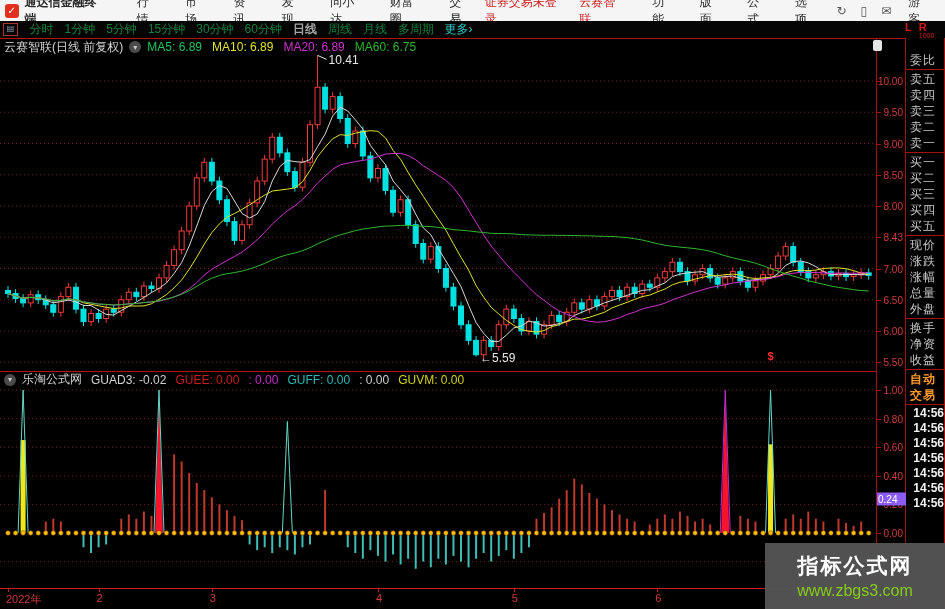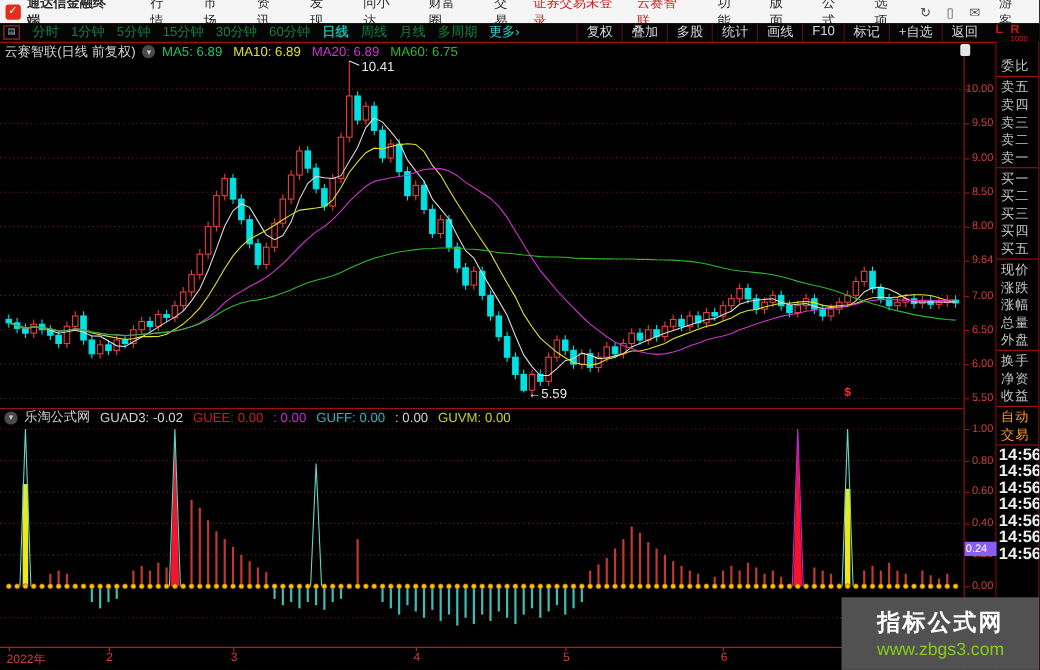--- a/index.html
+++ b/index.html
@@ -15,21 +15,21 @@
   .status-text{color:#cc1f1f;margin-right:14px;}
   .mb-right{margin-left:auto;display:flex;align-items:center;}
   .icon-btn{color:#555;padding:0 7px;font-size:12px;}
   .user{margin:0 14px 0 10px;color:#333;}
   
   .toolbar{position:absolute;left:0;top:21px;width:945px;height:17px;background:#050505;
            border-bottom:1px solid #b31212;display:flex;align-items:center;font-size:12px;}
   .tb-icon{width:13px;height:11px;border:1px solid #a33;margin:0 6px 0 3px;color:#9ab;
            font-size:8px;line-height:10px;text-align:center;}
   .tb-period{color:#15803d;padding:0 5.5px;}
-  .tb-period.active{color:#14b8a6;font-weight:bold;}
+  .tb-period.active{color:#a3a3a3;font-weight:bold;}
   .tb-more{color:#2fc9c9;padding:0 5px;}
   .tb-right{margin-left:auto;display:flex;align-items:center;}
   .tb-btn{color:#d8d8d8;padding:0 8px;border-left:1px solid #551010;}
   .lr{display:flex;align-items:flex-start;color:#d01818;font-weight:bold;font-size:11px;margin-left:8px;width:40px;}
   .lr .r-sub{font-size:7px;font-weight:normal;display:block;line-height:5px;}
   
   .overlay-title{position:absolute;left:4px;top:39px;height:16px;display:flex;align-items:center;
                  font-size:12px;color:#d6d6d6;z-index:3;}
   .chev-circle{display:inline-flex;width:12px;height:12px;border-radius:50%;background:#4a4a4a;color:#c9c9c9;
                font-size:8px;align-items:center;justify-content:center;margin:0 6px;}
@@ -44,23 +44,23 @@
             border-right:1px solid #a31111;box-sizing:border-box;z-index:2;}
   .tick-label{position:absolute;right:2px;font-size:10px;color:#d43c3c;transform:translateY(-50%);}
   .tick-mark{position:absolute;left:0;width:4px;height:1px;background:#a31111;}
   .bluebox{position:absolute;left:0;width:29px;height:13px;background:#8b5cf6;color:#ffffff;
            font-size:10px;line-height:13px;text-align:left;padding-left:1px;transform:translateY(-50%);}
   .splitter{position:absolute;left:-4px;top:2px;width:9px;height:11px;background:#e6e6e6;border-radius:2px;z-index:4;}
   
   .sidebar{position:absolute;left:906px;top:38px;width:39px;height:571px;box-sizing:border-box;
            border-right:1px solid #a31111;padding-top:14px;z-index:2;background:#000;}
   .sb-row{height:16px;line-height:16px;font-size:12px;color:#c8c8c8;padding-left:4px;letter-spacing:1px;}
-  .sb-row.trade{color:#ff9a2a;}
+  .sb-row.trade{color:#ff9a2a;font-weight:bold;}
   .sb-sep{border-top:1px solid #a31111;margin:1px 0;}
-  .sb-time{height:15px;line-height:15px;font-size:15px;font-weight:bold;color:#f0f0f0;padding-left:2px;}
+  .sb-time{height:15px;line-height:15px;font-size:12px;font-weight:bold;color:#f0f0f0;padding-left:2px;text-align:right;}
   
   .bottom-axis{position:absolute;left:0;top:588px;width:876px;height:21px;border-top:1px solid #c81e1e;
                box-sizing:border-box;z-index:2;}
   .month-label{position:absolute;top:3px;font-size:11px;color:#d43c3c;text-align:right;}
   .month-tick{position:absolute;top:0;width:1px;height:3px;background:#c81e1e;}
   
   .watermark{position:absolute;left:765px;top:543px;width:180px;height:66px;background:rgba(84,84,84,0.97);
              z-index:10;display:flex;flex-direction:column;align-items:center;justify-content:center;}
   .wm1{color:#ffffff;font-size:21px;font-weight:bold;letter-spacing:2px;}
   .wm2{color:#84cc16;font-size:16px;margin-top:2px;}
@@ -111,31 +111,20 @@
         <span class="tb-period">15分钟</span>
         <span class="tb-period">30分钟</span>
         <span class="tb-period">60分钟</span>
         <span class="tb-period active">日线</span>
         <span class="tb-period">周线</span>
         <span class="tb-period">月线</span>
         <span class="tb-period">多周期</span>
       </span>
     <span class="tb-more">更多›</span>
     <span class="tb-right">
-      <span id="tb-buttons" style="display:flex;">
-          <span class="tb-btn">复权</span>
-          <span class="tb-btn">叠加</span>
-          <span class="tb-btn">多股</span>
-          <span class="tb-btn">统计</span>
-          <span class="tb-btn">画线</span>
-          <span class="tb-btn">F10</span>
-          <span class="tb-btn">标记</span>
-          <span class="tb-btn">+自选</span>
-          <span class="tb-btn">返回</span>
-        </span>
       <span class="lr">
         <span style="margin-right:7px;">L</span>
         <span><span>R</span><span class="r-sub">1000</span></span>
       </span>
     </span>
   </div>
 
   <svg id="main-svg" width="876" height="333" style="top:38px;">
       <line x1="0" y1="324.25" x2="876" y2="324.25" stroke="#7a1d1d" stroke-width="1" stroke-dasharray="1 3"></line>
       <line x1="0" y1="293" x2="876" y2="293" stroke="#7a1d1d" stroke-width="1" stroke-dasharray="1 3"></line>
@@ -658,21 +647,21 @@
       <span class="tick-label" style="top: 43px;">10.00</span>
       <span class="tick-mark" style="top: 74.25px;"></span>
       <span class="tick-label" style="top: 74.25px;">9.50</span>
       <span class="tick-mark" style="top: 105.5px;"></span>
       <span class="tick-label" style="top: 105.5px;">9.00</span>
       <span class="tick-mark" style="top: 136.75px;"></span>
       <span class="tick-label" style="top: 136.75px;">8.50</span>
       <span class="tick-mark" style="top: 168px;"></span>
       <span class="tick-label" style="top: 168px;">8.00</span>
       <span class="tick-mark" style="top: 199.25px;"></span>
-      <span class="tick-label" style="top: 199.25px;">9.64</span>
+      <span class="tick-label" style="top: 199.25px;">8.43</span>
       <span class="tick-mark" style="top: 230.5px;"></span>
       <span class="tick-label" style="top: 230.5px;">7.00</span>
       <span class="tick-mark" style="top: 261.75px;"></span>
       <span class="tick-label" style="top: 261.75px;">6.50</span>
       <span class="tick-mark" style="top: 293px;"></span>
       <span class="tick-label" style="top: 293px; padding-left: 25px;">6.00</span>
       <span class="tick-mark" style="top: 324.25px;"></span>
       <span class="tick-label" style="top: 324.25px; padding-left: 48px;">5.50</span>
       <span class="tick-mark" style="top: 352px;"></span>
       <span class="tick-label" style="top: 352px;">1.00</span>

